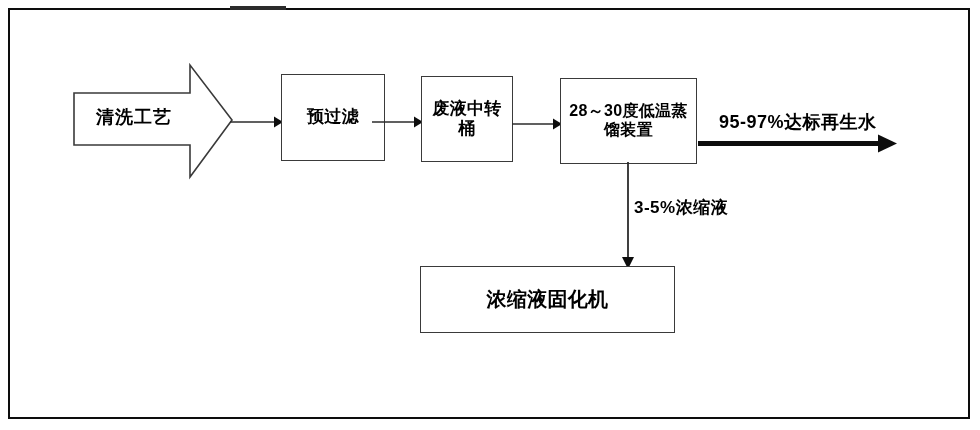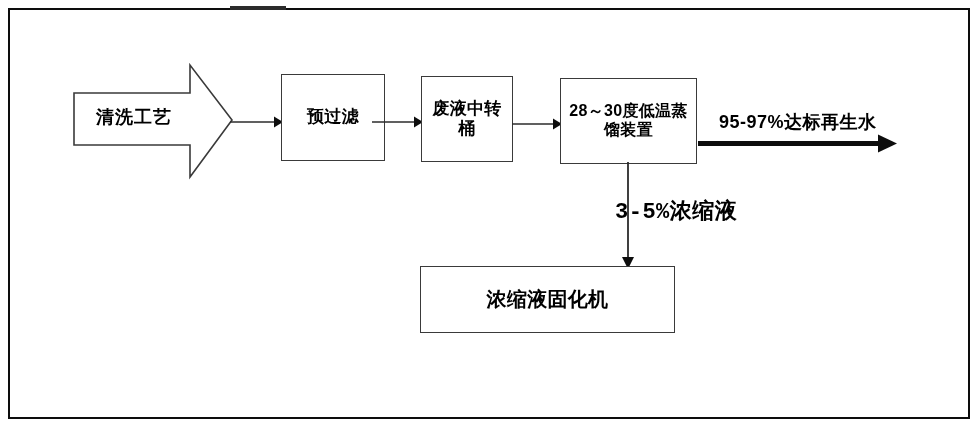--- a/index.html
+++ b/index.html
@@ -109,25 +109,24 @@
     color: #000000;
     white-space: nowrap;
   }
   #label-recycled {
     left: 719px;
     top: 110px;
     font-size: 18px;
     letter-spacing: 0.5px;
   }
   #label-concentrate {
-    left: 615px;
+    left: 634px;
     top: 196px;
-    font-size: 22px;
+    font-size: 17px;
     letter-spacing: 0.5px;
-    font-family: Liberation Mono, monospace;
   }
 </style>
 </head>
 <body>
 
 <div id="canvas">
 
   <div class="outer-frame"></div>
   <div class="frame-nick"></div>
 

